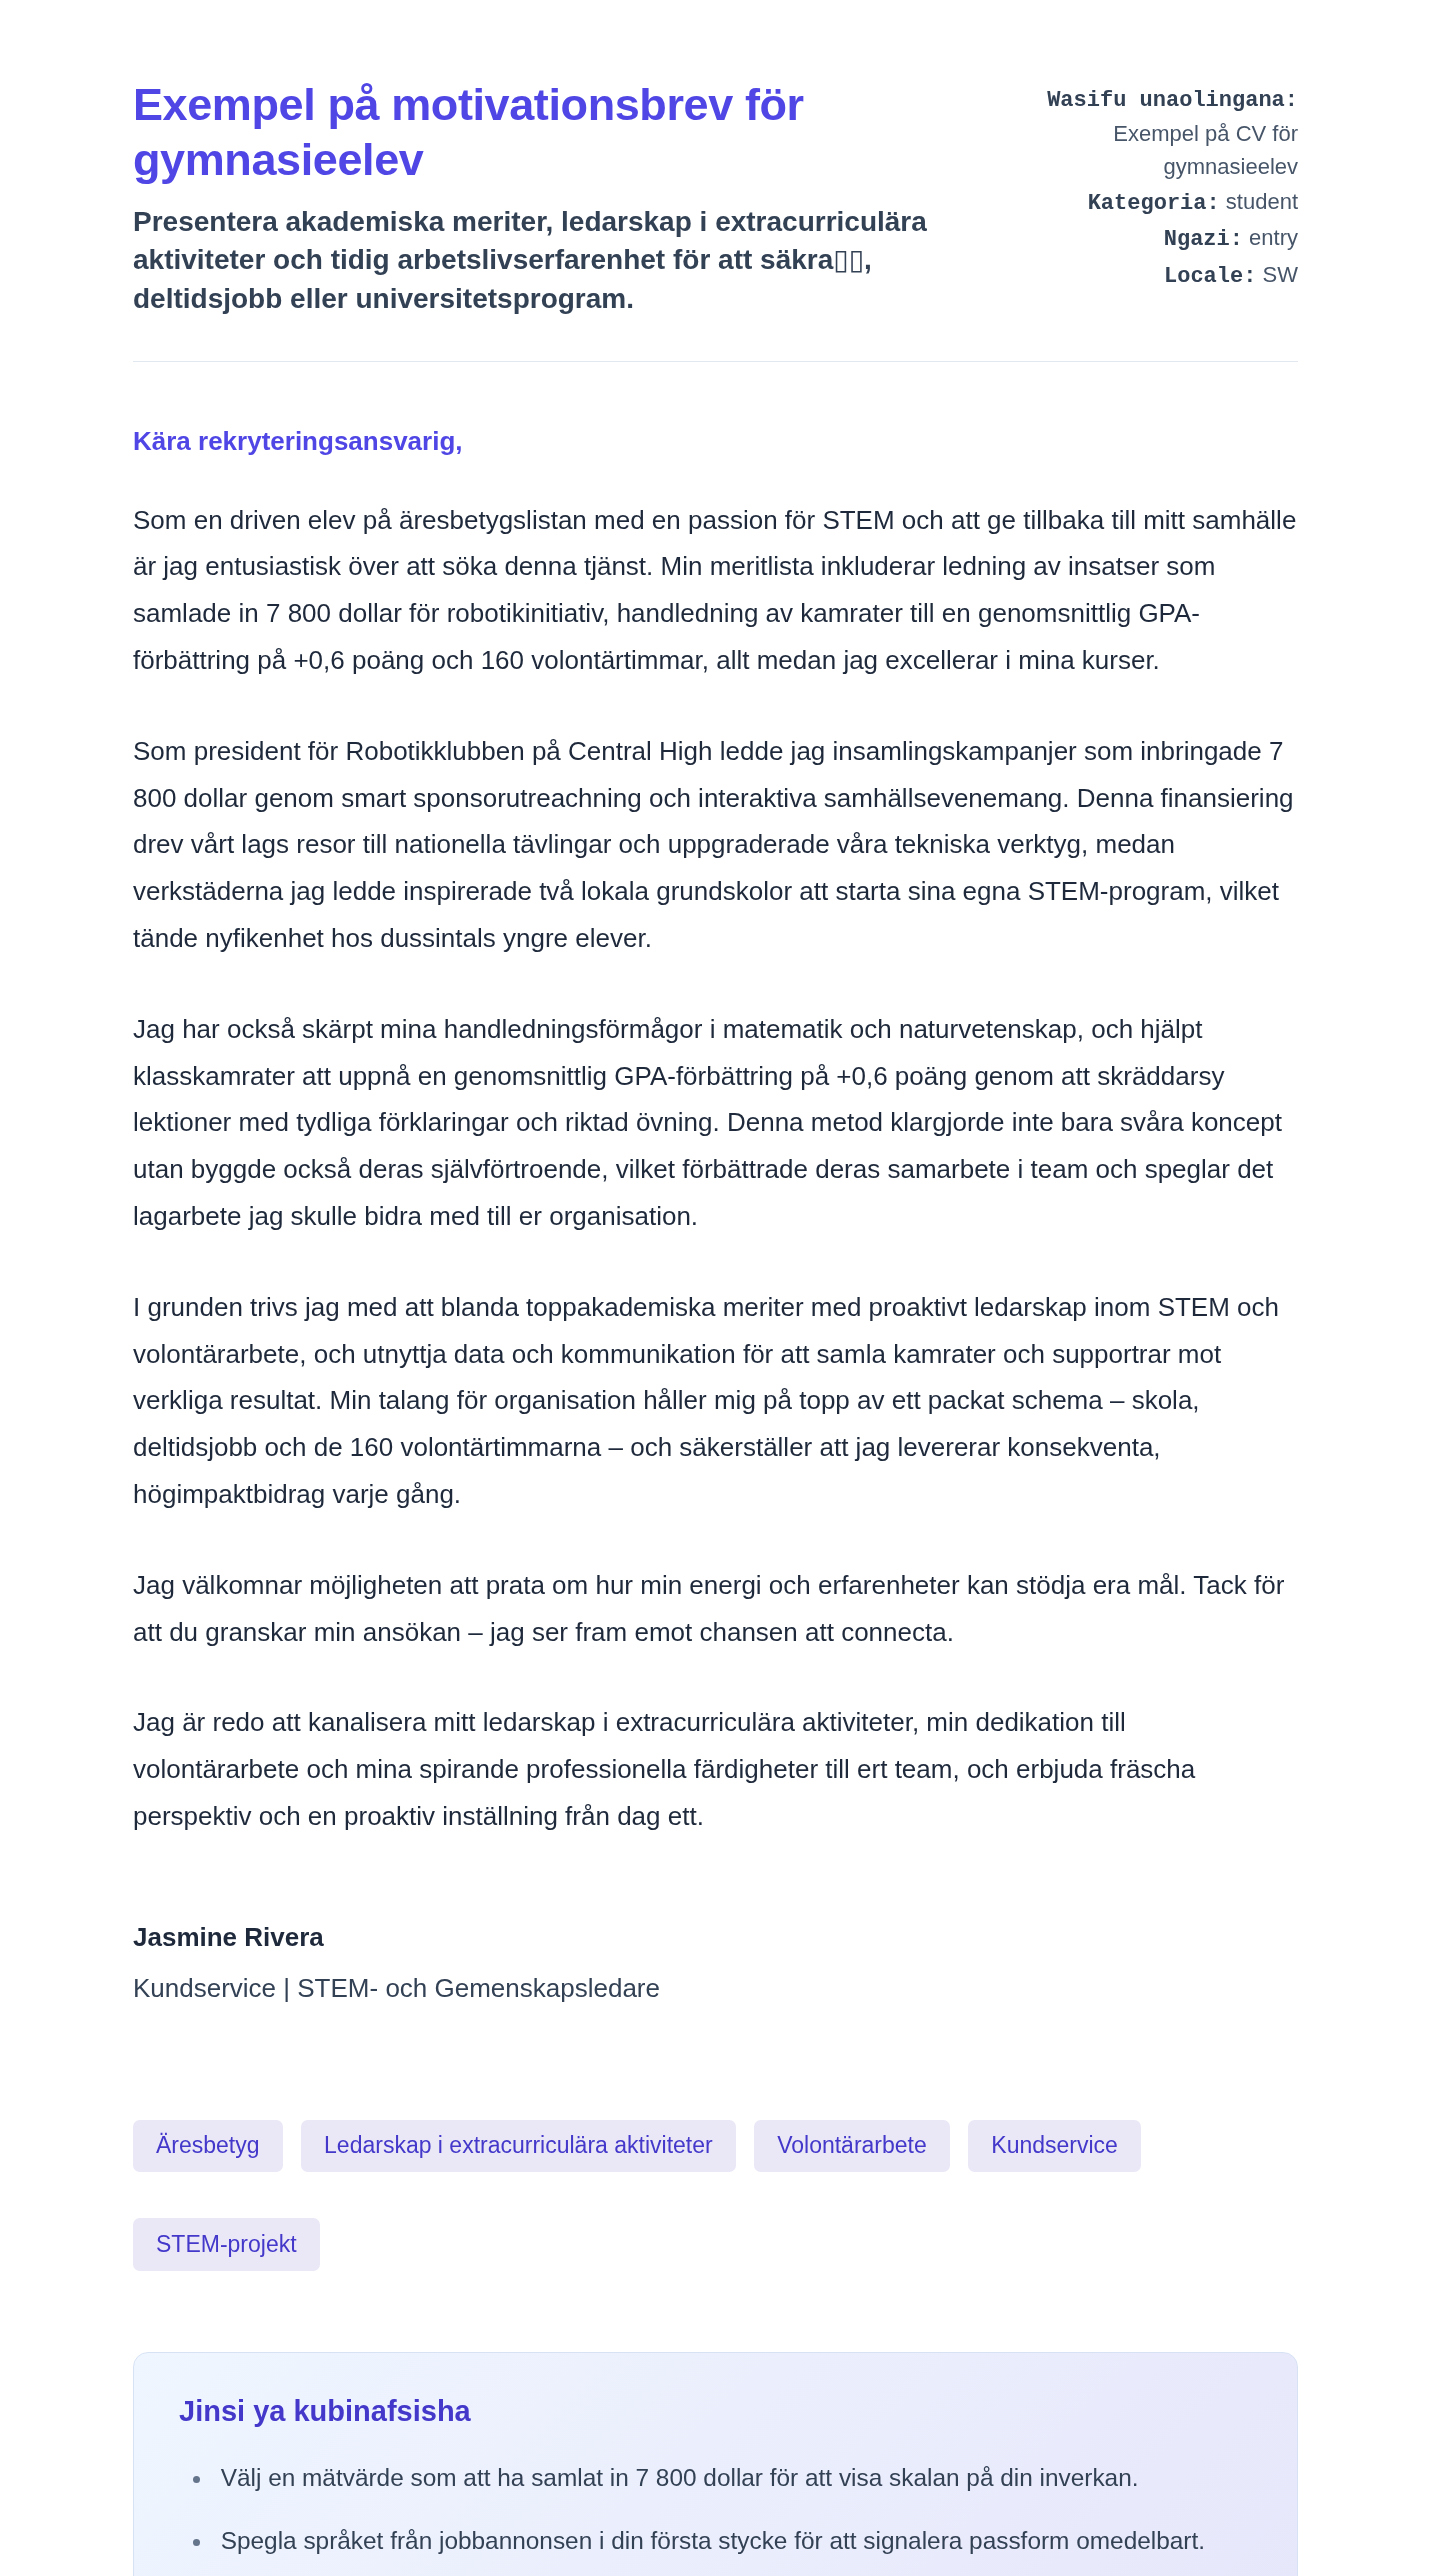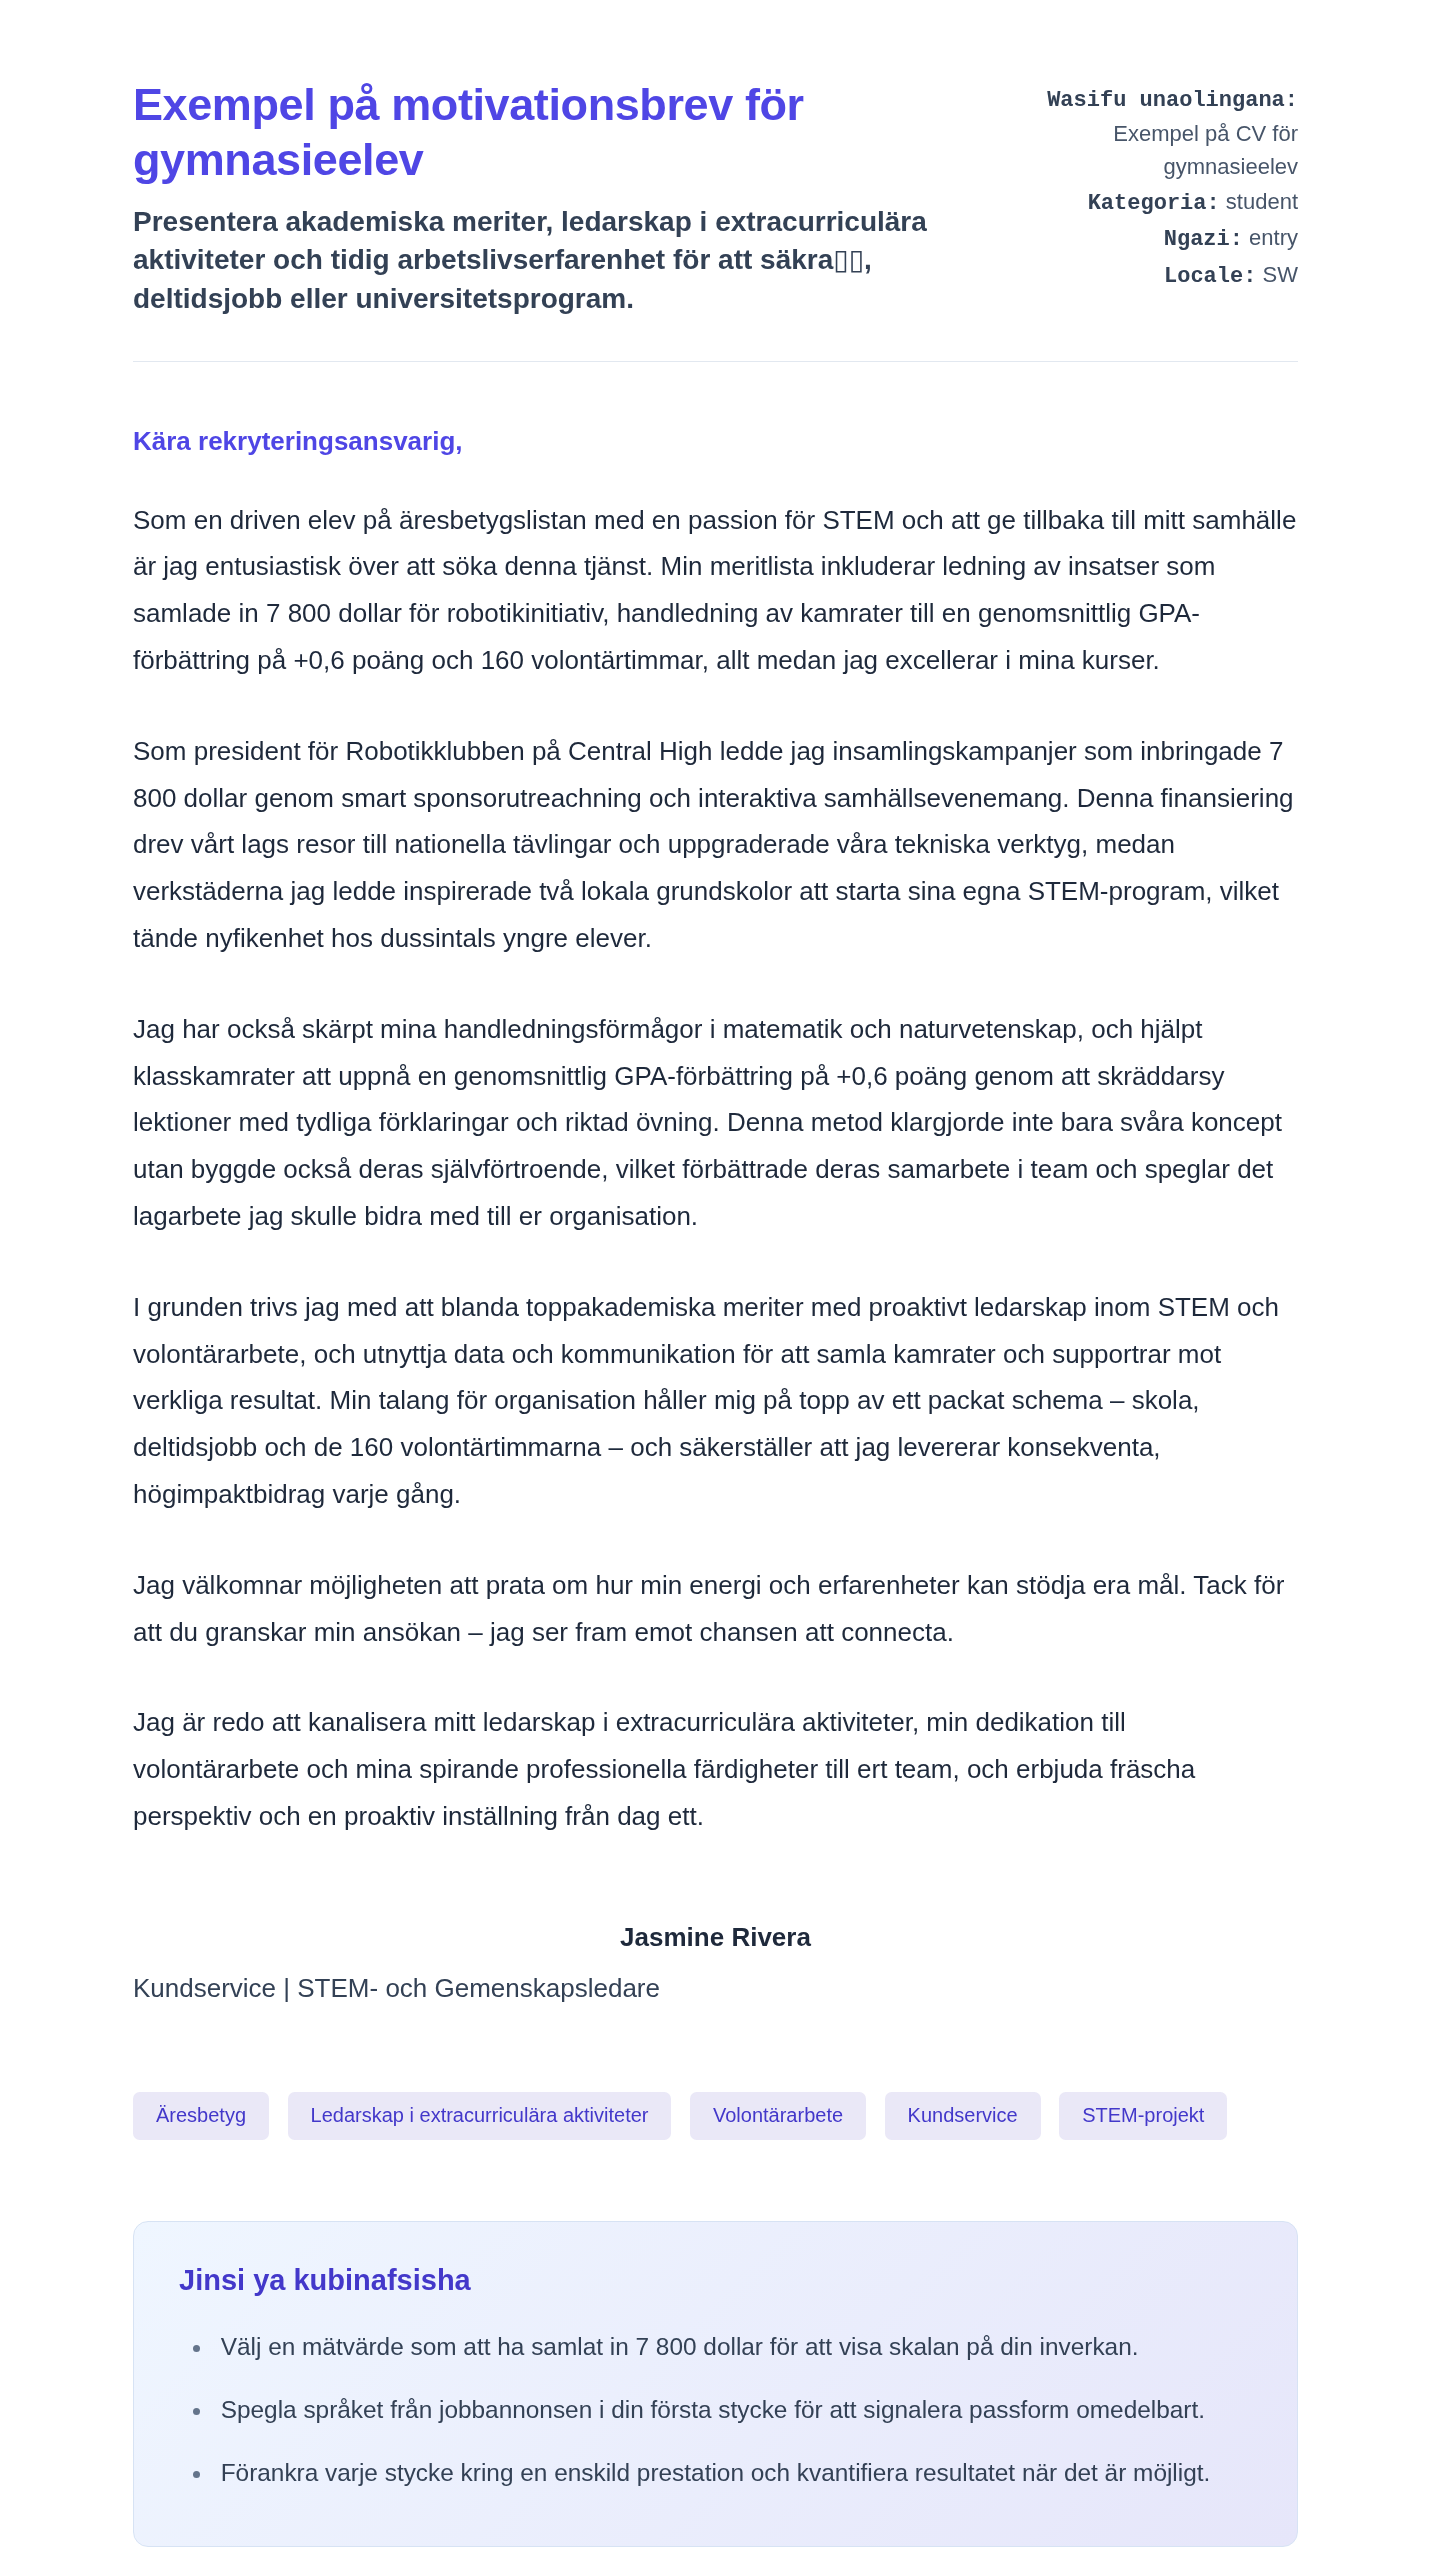--- a/index.html
+++ b/index.html
@@ -79,45 +79,45 @@
     font-size: 26px;
     line-height: 1.8;
     color: var(--body_text, #1e293b);
   }
   .signature { margin-top: 82px; }
   .sig-name {
     margin: 0;
     font-size: 26px;
     font-weight: 700;
     color: var(--body_text, #1e293b);
-    text-align: center;
   }
   .sig-role {
     margin: 20px 0 0 0;
     font-size: 26px;
     color: #334155;
   }
 
   
   .tags {
     display: flex;
     flex-wrap: wrap;
     gap: 18.5px;
     margin-top: 88px;
   }
   .tag {
     display: inline-block;
     background: var(--chip_bg, #eae8f7);
     color: var(--accent_deep, #4338ca);
-    font-size: 20px;
+    font-size: 23px;
     font-weight: 500;
     padding: 12.6px 23px;
     border-radius: 6.7px;
     white-space: nowrap;
     cursor: pointer;
+    margin-top: 28px;
   }
 
   
   .callout {
     margin-top: 81px;
     margin-bottom: 84px;
     box-sizing: border-box;
     border-radius: 15px;
     border: 0.8px solid var(--callout_border, #d7e3f4);
     padding: 42px 45px 30px 45px;

